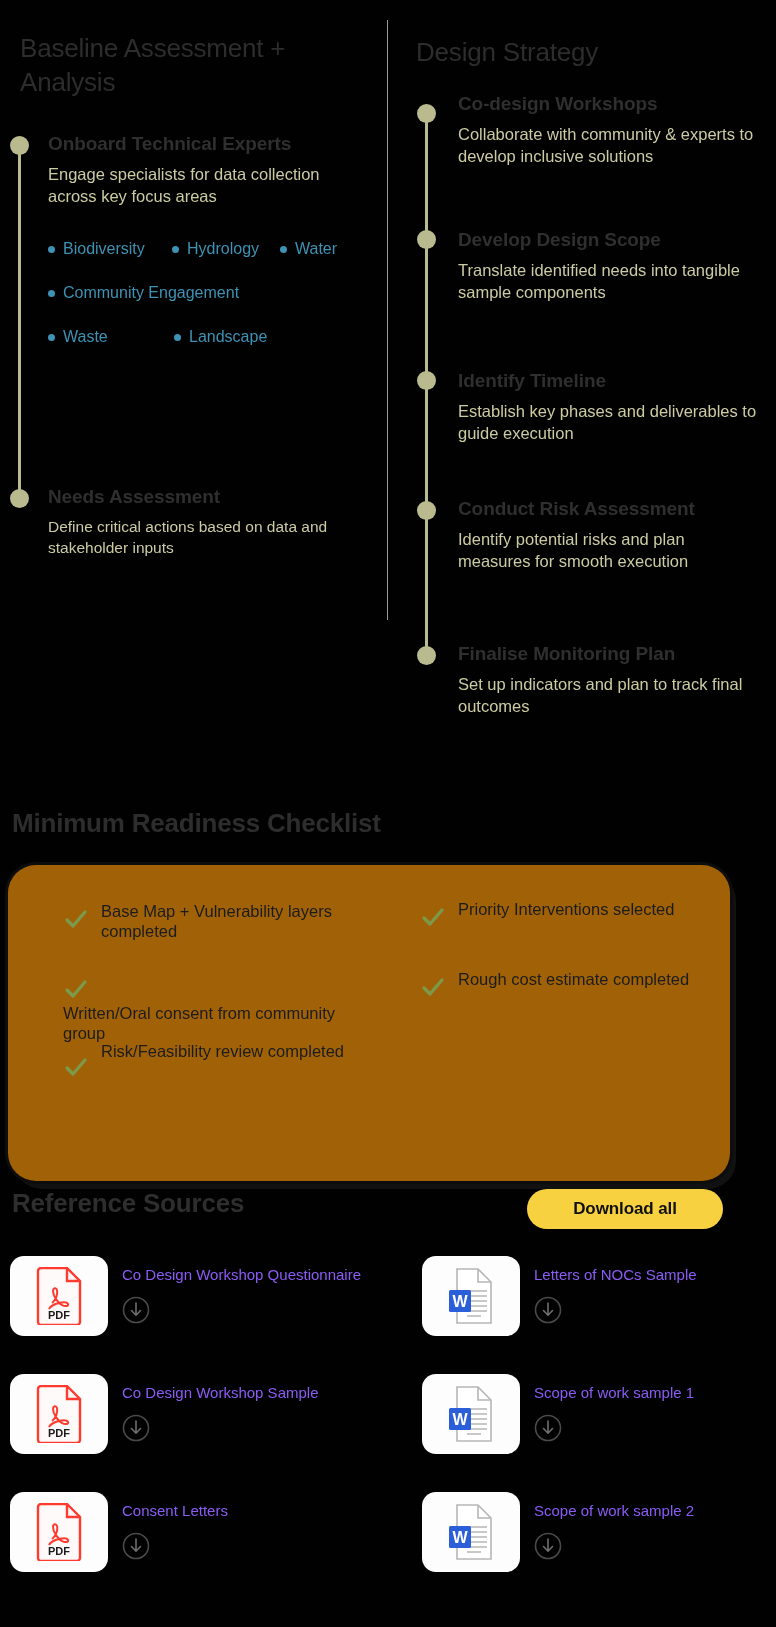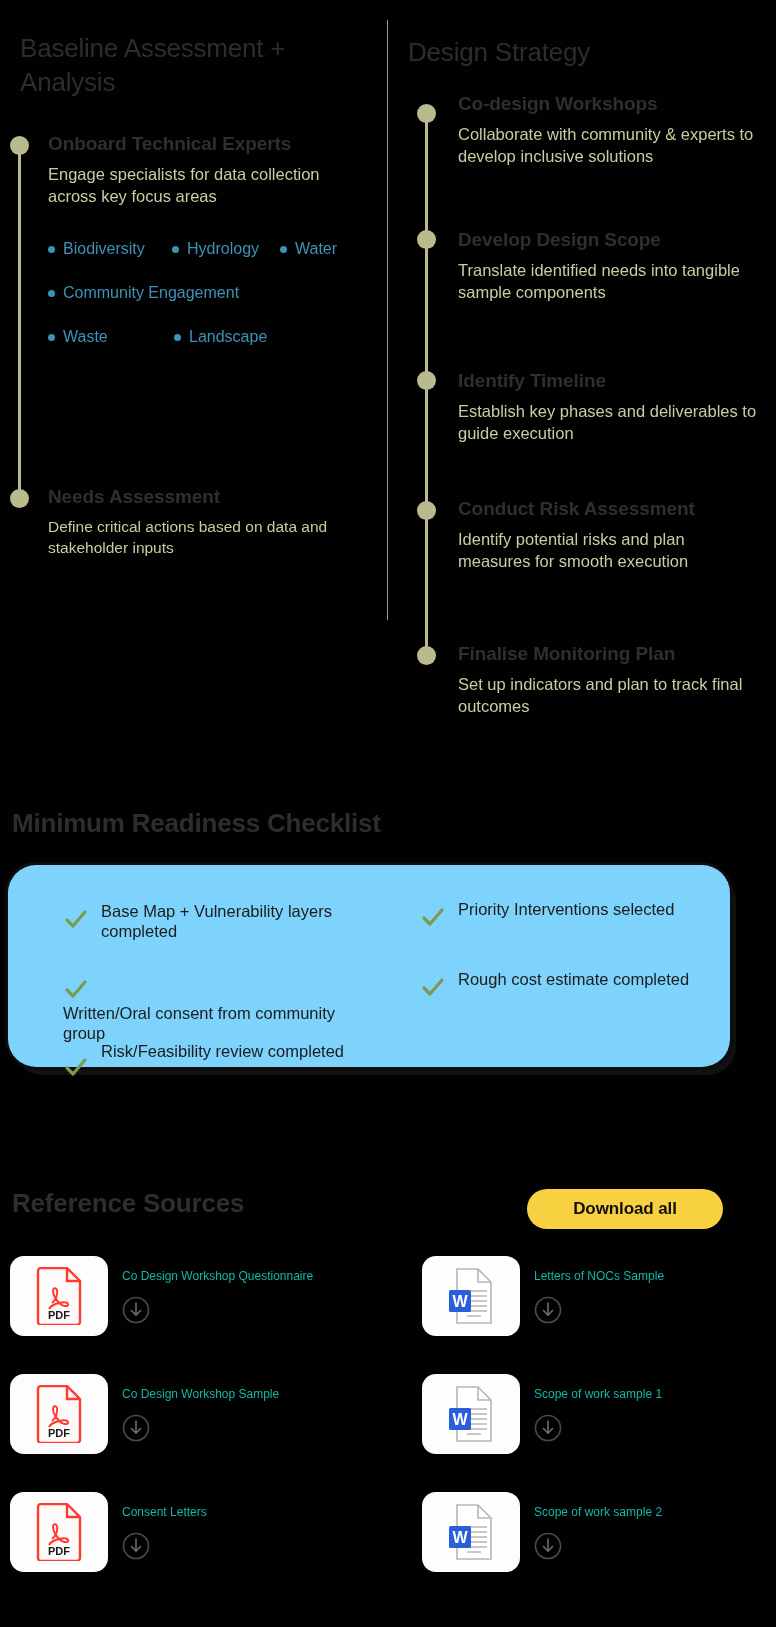--- a/index.html
+++ b/index.html
@@ -20,21 +20,21 @@
 
   .col { position:absolute; top:0; }
   .col-left  { left:0px;   width:380px; }
   .col-right { left:400px; width:376px; }
 
   .section-title {
     color:#2d2d2d; font-weight:normal; font-size:26px; line-height:1.30;
     letter-spacing:-0.2px;
   }
   .col-left .section-title  { position:absolute; left:20px; top:32px; width:350px; }
-  .col-right .section-title { position:absolute; left:8px; top:36px; width:350px; }
+  .col-right .section-title { position:absolute; left:16px; top:36px; width:350px; }
 
   
   .rail {
     position:absolute; width:3px; background:#b9bb8e;
   }
   .rail-left  { left:18px; top:146px; height:352px; }
   .rail-right { left:25px; top:115px; height:542px; }
 
   .node {
     position:absolute; width:19px; height:19px; border-radius:50%;
@@ -86,22 +86,22 @@
   .n-r4 { left:17px; top:501px; }
   .n-r5 { left:17px; top:646px; }
 
   
   .checklist-zone { position:absolute; left:0; top:780px; width:776px; height:370px; }
   .checklist-heading {
     position:absolute; left:12px; top:28px;
     color:#2d2d2d; font-weight:bold; font-size:26px; letter-spacing:-0.2px;
   }
   .checklist-card {
-    position:absolute; left:8px; top:85px; width:722px; height:202px;
-    background:#7dd3fc; border-radius:28px;
+    position:absolute; left:8px; top:85px; width:722px; height:316px;
+    background:#a16207; border-radius:28px;
     box-shadow:0 0 0 3px #0d0d0d, 6px 8px 0 0 #111111;
   }
   .check-item { position:absolute; display:flex; align-items:flex-start; }
   .check-mark {
     width:26px; height:26px; flex:0 0 26px; position:relative; margin-right:12px;
   }
   .check-mark svg { display:block; }
   .check-text {
     color:#1c1c1c; font-size:16.5px; line-height:1.20; padding-top:1px;
   }
@@ -126,21 +126,21 @@
     font-weight:bold; font-size:17px; letter-spacing:-0.1px;
   }
 
   .file-row { position:absolute; display:flex; align-items:flex-start; }
   .file-icon-box {
     width:98px; height:80px; flex:0 0 98px; background:#fdfdfd;
     border-radius:14px; display:flex; align-items:center; justify-content:center;
   }
   .file-meta { margin-left:14px; padding-top:10px; }
   .file-name {
-    color:#14b8a6; font-size:12px; line-height:1.15; max-width:230px;
+    color:#8b5cf6; font-size:15px; line-height:1.15; max-width:230px;
   }
   .dl-btn {
     margin-top:12px; width:28px; height:28px; cursor:pointer; display:block;
   }
   .fr-l1 { left:10px; top:96px; }
   .fr-l2 { left:10px; top:214px; }
   .fr-l3 { left:10px; top:332px; }
   .fr-r1 { left:422px; top:96px; }
   .fr-r2 { left:422px; top:214px; }
   .fr-r3 { left:422px; top:332px; }

